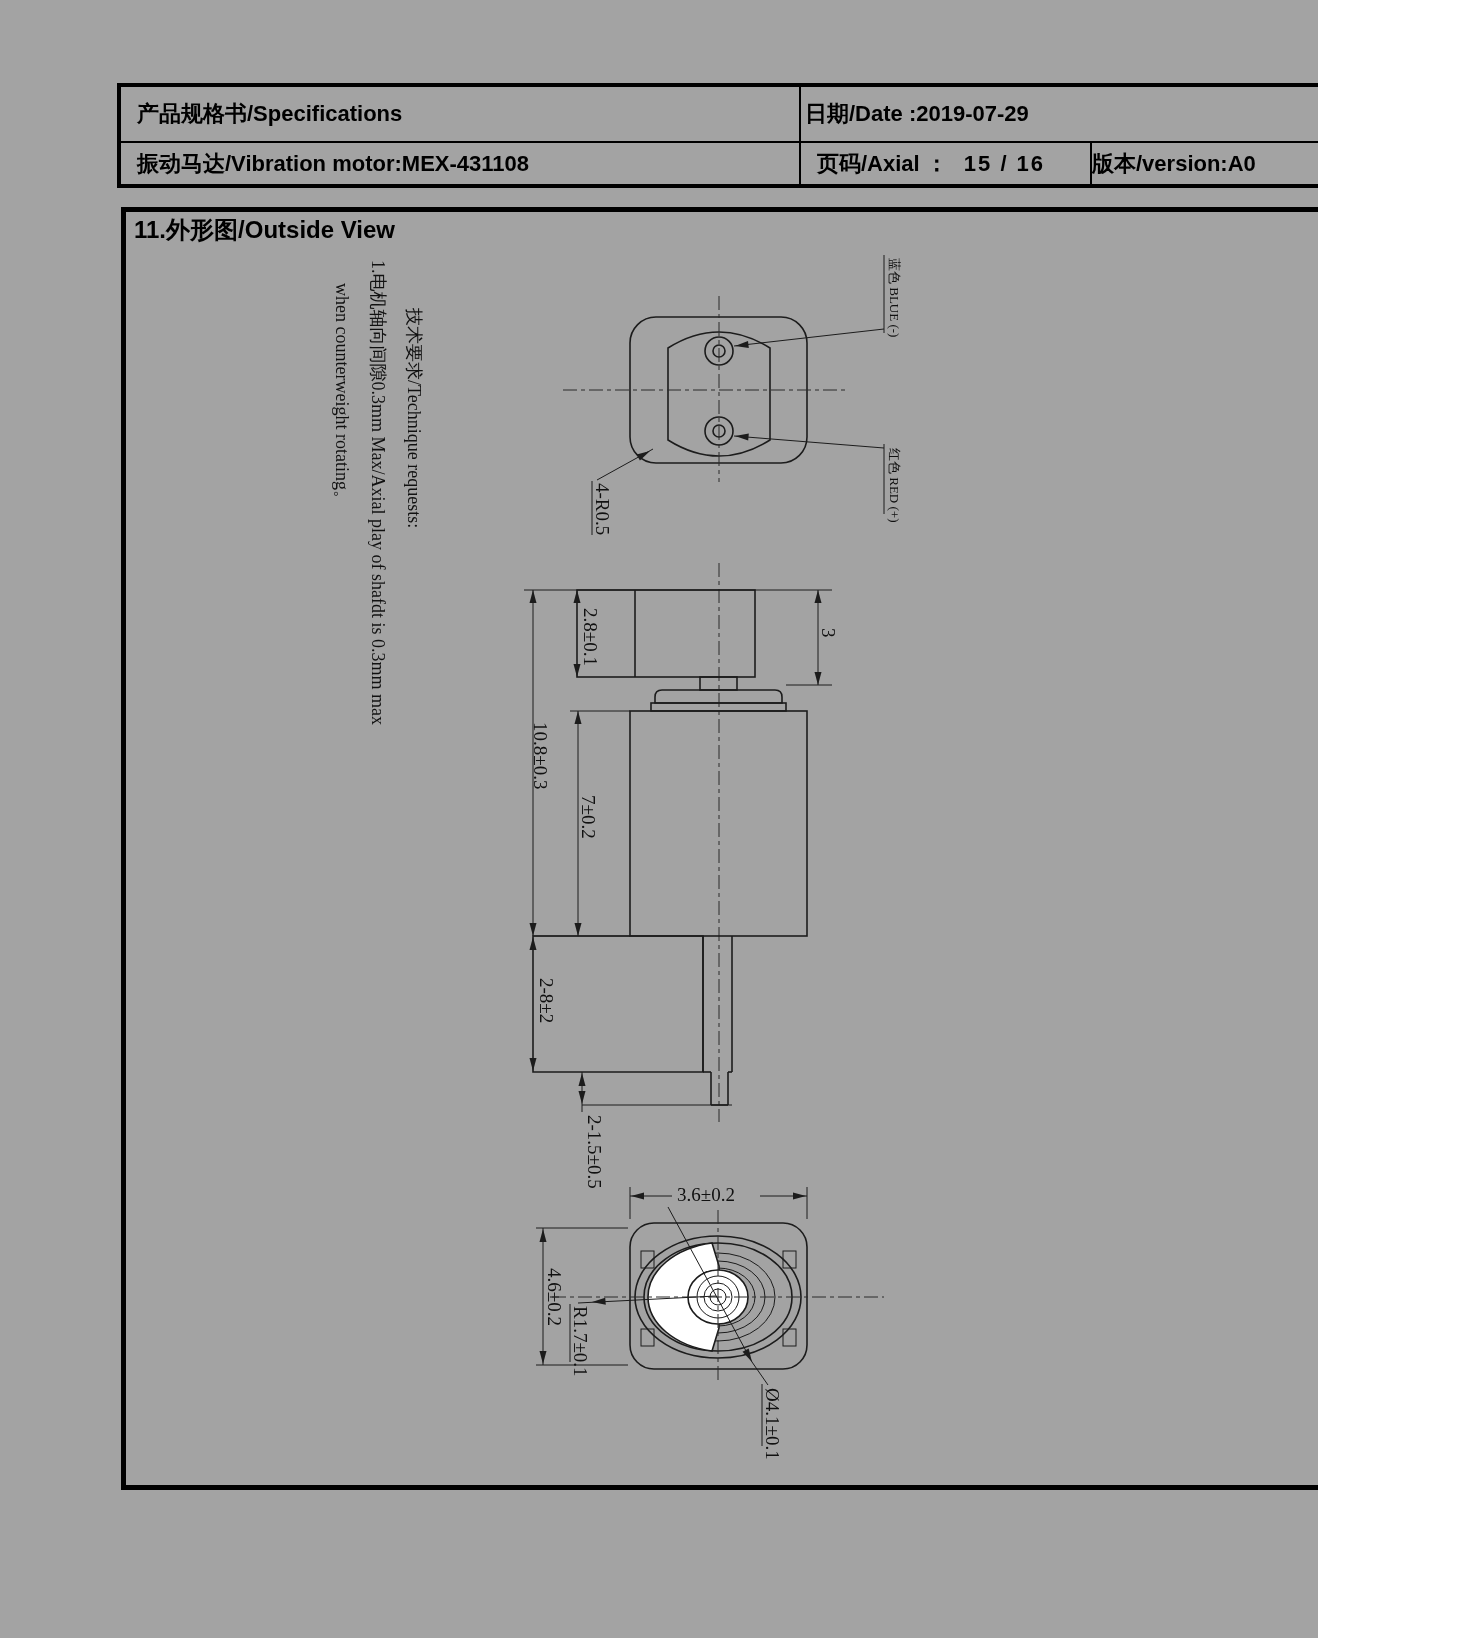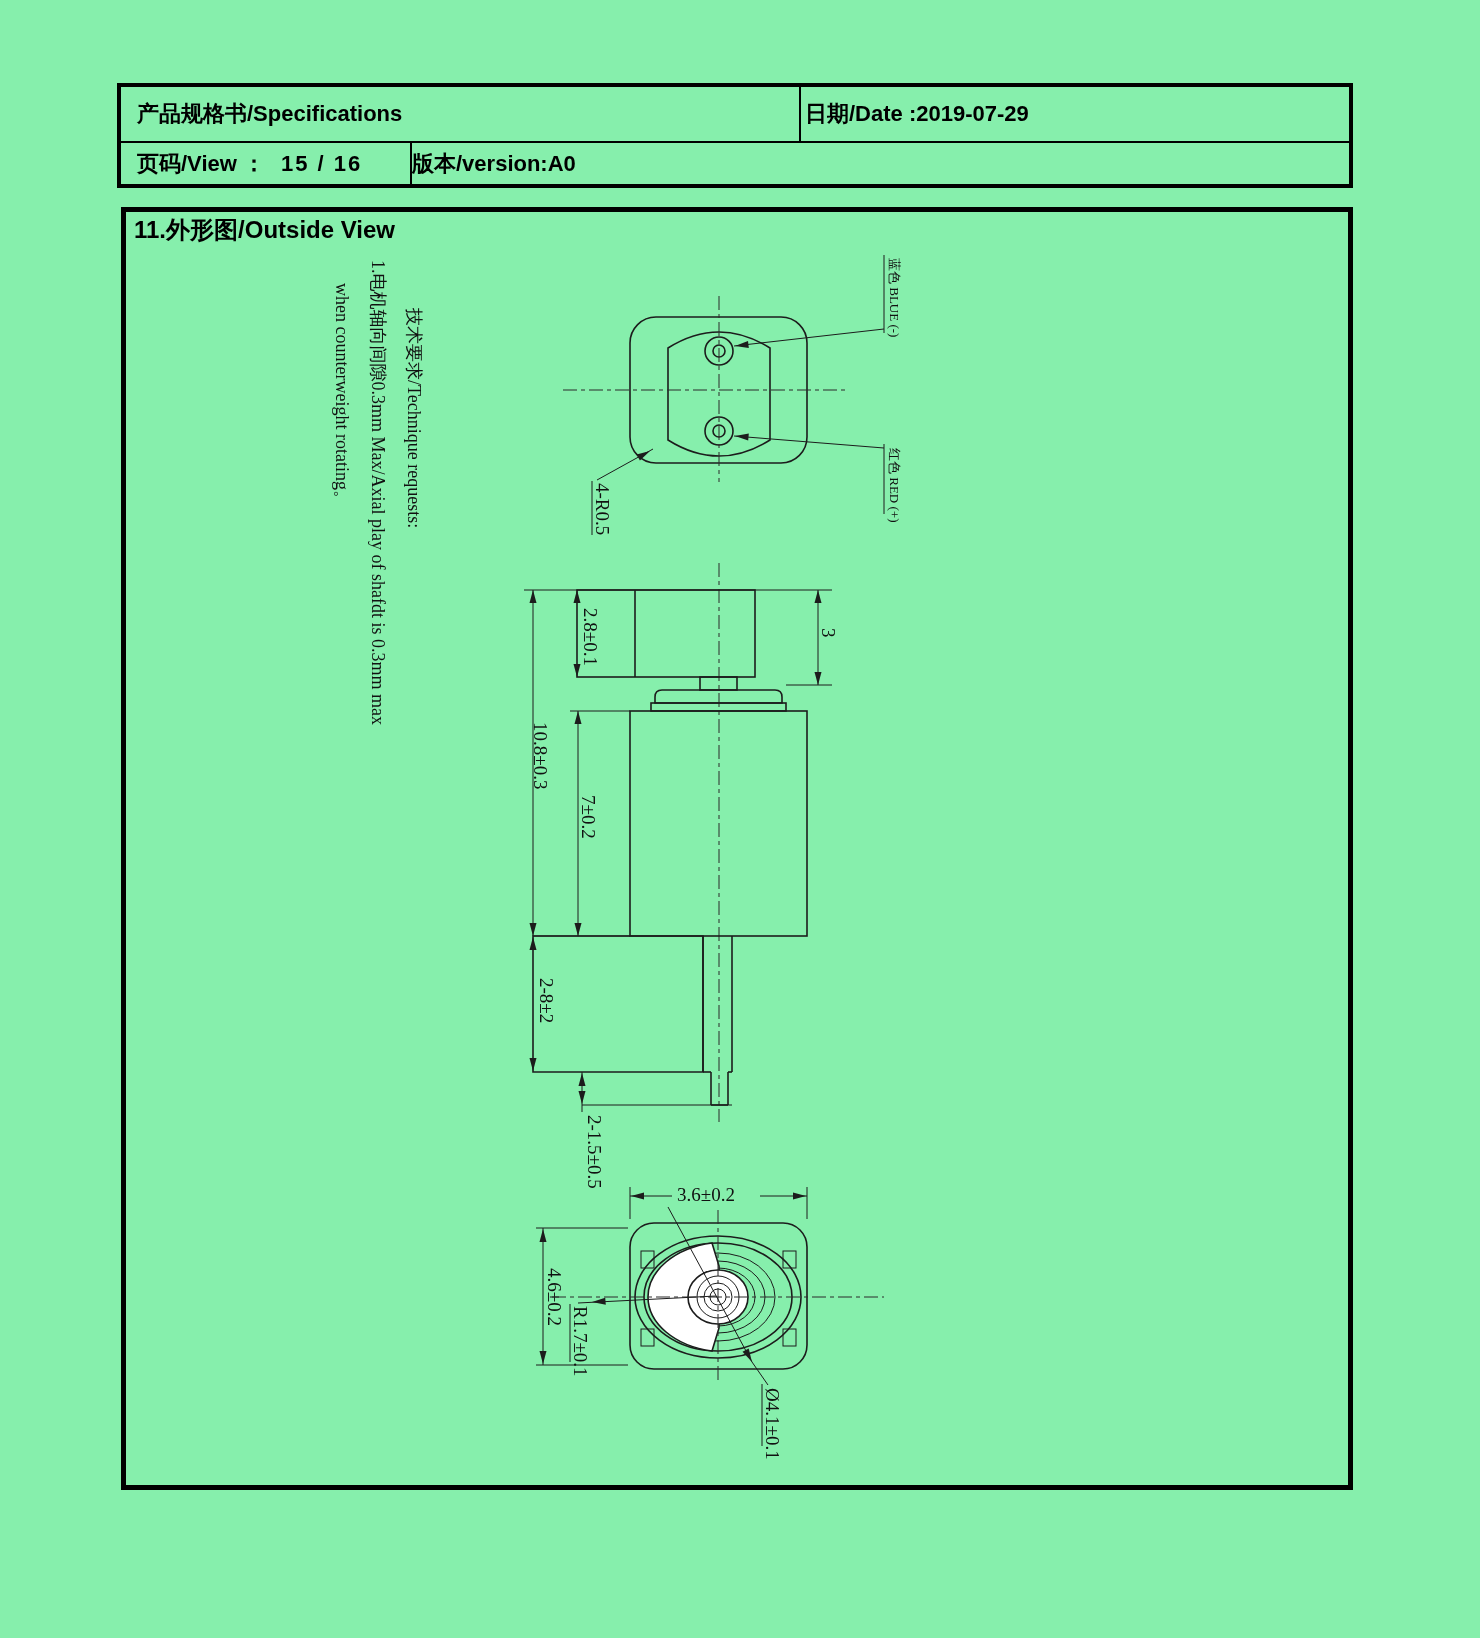--- a/index.html
+++ b/index.html
@@ -1,16 +1,16 @@
 <!DOCTYPE html>
 <html><head>
 <meta charset="utf-8">
 <style>
   html,body{margin:0;padding:0;background:#fff;}
-  .page{position:relative;width:1480px;height:1638px;background:#86efac;
+  .page{position:relative;width:1318px;height:1638px;background:#a3a3a3;
         font-family:"Liberation Sans",sans-serif;color:#000;overflow:hidden;}
 
   
   .hdr{position:absolute;left:117px;top:83px;width:1236px;height:105px;
        border:4px solid #000;box-sizing:border-box;}
   .hdr-row1{position:absolute;left:0;top:0;width:100%;height:56px;
             border-bottom:2px solid #000;box-sizing:border-box;display:flex;}
   .hdr-row2{position:absolute;left:0;top:56px;width:100%;height:41px;display:flex;}
   .cell{display:flex;align-items:center;box-sizing:border-box;
         font-size:22px;font-weight:bold;white-space:nowrap;overflow:hidden;}
@@ -51,22 +51,25 @@
   <div class="hdr">
     <div class="hdr-row1">
       <div class="cell c-spec">
         <span>产品规格书/Specifications</span>
       </div>
       <div class="cell c-date">
         <span>日期/Date :2019-07-29</span>
       </div>
     </div>
     <div class="hdr-row2">
+      <div class="cell c-prod">
+        <span>振动马达/Vibration motor:MEX-431108</span>
+      </div>
       <div class="cell c-page">
-        <span>页码/View ：</span>
+        <span>页码/Axial ：</span>
         <span class="pgval">15 / 16</span>
       </div>
       <div class="cell c-ver">
         <span>版本/version:A0</span>
       </div>
     </div>
   </div>
 
   <div class="mainbox"></div>
   <div class="sec-title">11.外形图/Outside View</div>

